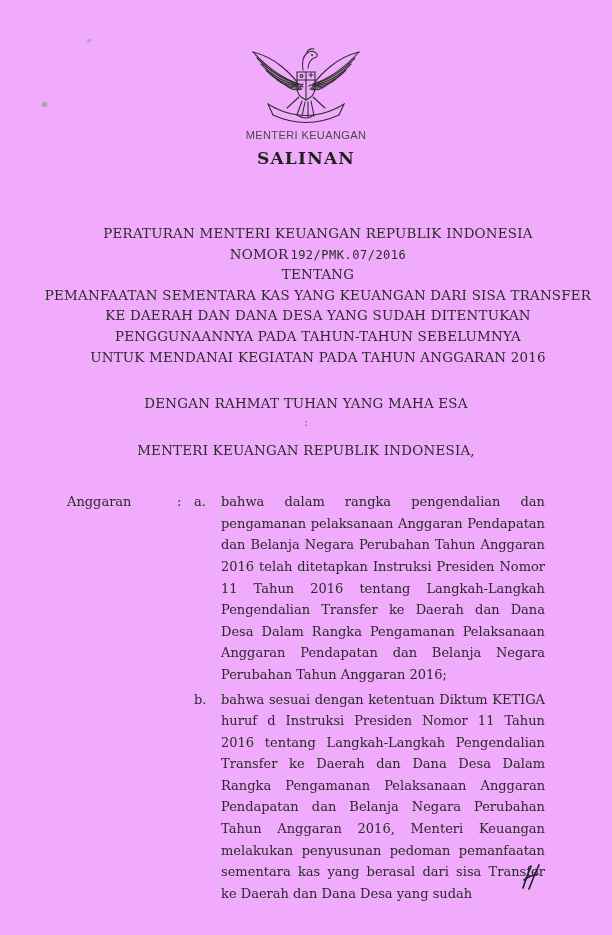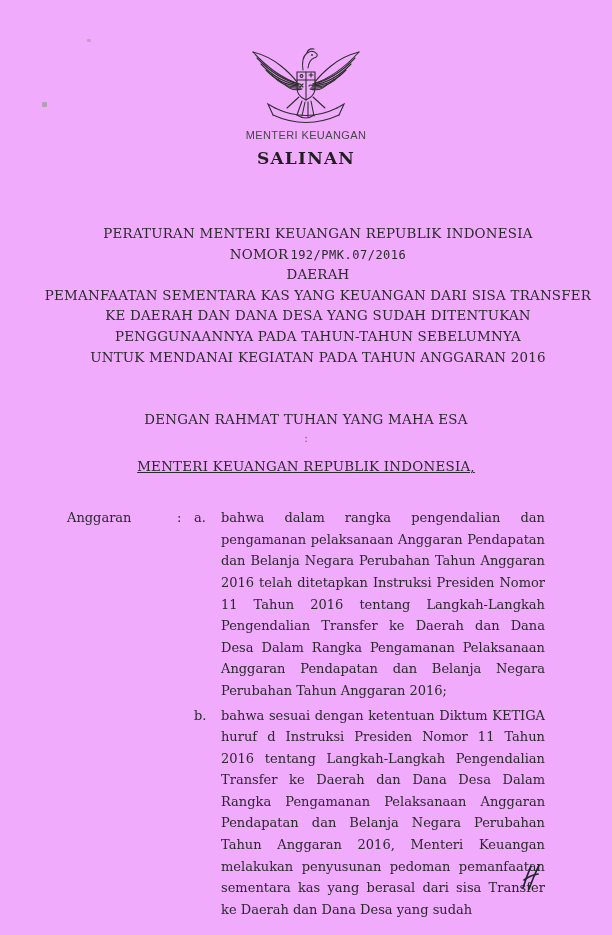--- a/index.html
+++ b/index.html
@@ -48,38 +48,37 @@
     padding-left:24px;
   }
   .nomor-value{
     font-family:"DejaVu Sans Mono", monospace;
     font-size:12px;
     margin-left:2px;
     letter-spacing:0.5px;
   }
   
   .invocation{
-    margin-top:44px;
+    margin-top:28px;
     text-align:center;
     font-size:13.4px;
     letter-spacing:0.25px;
   }
   .sep-mark{
     margin-top:4px;
     text-align:center;
     font-size:11px;
     line-height:16px;
     color:#6b6b6b;
   }
   .authority{
     margin-top:12px;
     text-align:center;
     font-size:13.4px;
     letter-spacing:0.25px;
-    text-decoration:underline;
   }
   
   .consider{
     margin:33px 67px 0 67px;
     display:flex;
     font-size:13px;
     line-height:21.6px;
   }
   .consider .label{ width:110px; flex:0 0 110px; }
   .consider .colon{ width:17px; flex:0 0 17px; }
@@ -161,21 +160,21 @@
       <div>MENTERI KEUANGAN</div>
     </div>
     <div class="salinan">SALINAN</div>
   </div>
 
   <div class="title-block">
     <div>PERATURAN MENTERI KEUANGAN REPUBLIK INDONESIA</div>
     <div>
       <span>NOMOR</span><span class="nomor-value">192/PMK.07/2016</span>
     </div>
-    <div>DAERAH</div>
+    <div>TENTANG</div>
     <div>PEMANFAATAN SEMENTARA KAS YANG KEUANGAN DARI SISA TRANSFER</div>
     <div>KE DAERAH DAN DANA DESA YANG SUDAH DITENTUKAN</div>
     <div>PENGGUNAANNYA PADA TAHUN-TAHUN SEBELUMNYA</div>
     <div>UNTUK MENDANAI KEGIATAN PADA TAHUN ANGGARAN 2016</div>
   </div>
 
   <div class="invocation">DENGAN RAHMAT TUHAN YANG MAHA ESA</div>
   <div class="sep-mark">:</div>
   <div class="authority">MENTERI KEUANGAN REPUBLIK INDONESIA,</div>
 

